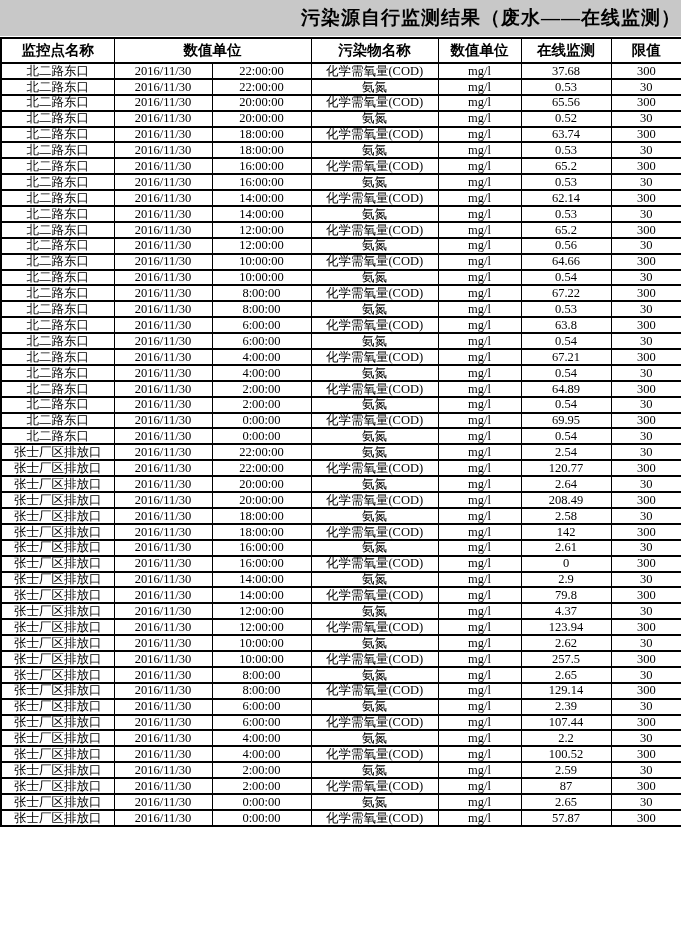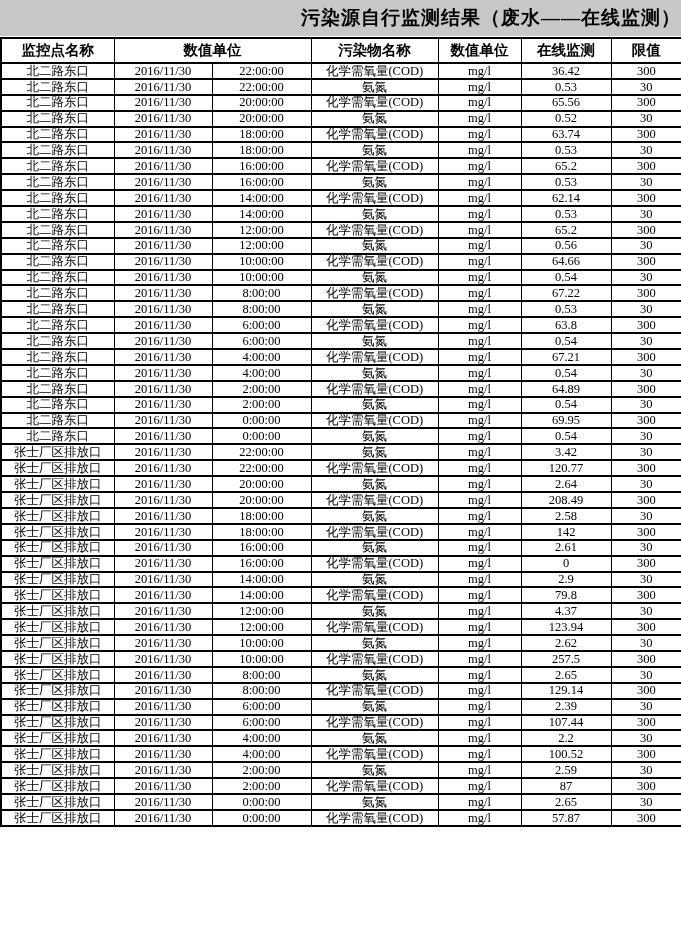--- a/index.html
+++ b/index.html
@@ -78,21 +78,21 @@
         <th>限值</th>
       </tr>
     </thead>
     <tbody id="table-body">
         <tr>
           <td>北二路东口</td>
           <td>2016/11/30</td>
           <td>22:00:00</td>
           <td>化学需氧量(COD)</td>
           <td>mg/l</td>
-          <td>36.42</td>
+          <td>37.68</td>
           <td>300</td>
         </tr>
         <tr>
           <td>北二路东口</td>
           <td>2016/11/30</td>
           <td>22:00:00</td>
           <td>氨氮</td>
           <td>mg/l</td>
           <td>0.53</td>
           <td>30</td>
@@ -294,21 +294,21 @@
           <td>mg/l</td>
           <td>0.54</td>
           <td>30</td>
         </tr>
         <tr>
           <td>张士厂区排放口</td>
           <td>2016/11/30</td>
           <td>22:00:00</td>
           <td>氨氮</td>
           <td>mg/l</td>
-          <td>3.42</td>
+          <td>2.54</td>
           <td>30</td>
         </tr>
         <tr>
           <td>张士厂区排放口</td>
           <td>2016/11/30</td>
           <td>22:00:00</td>
           <td>化学需氧量(COD)</td>
           <td>mg/l</td>
           <td>120.77</td>
           <td>300</td>

